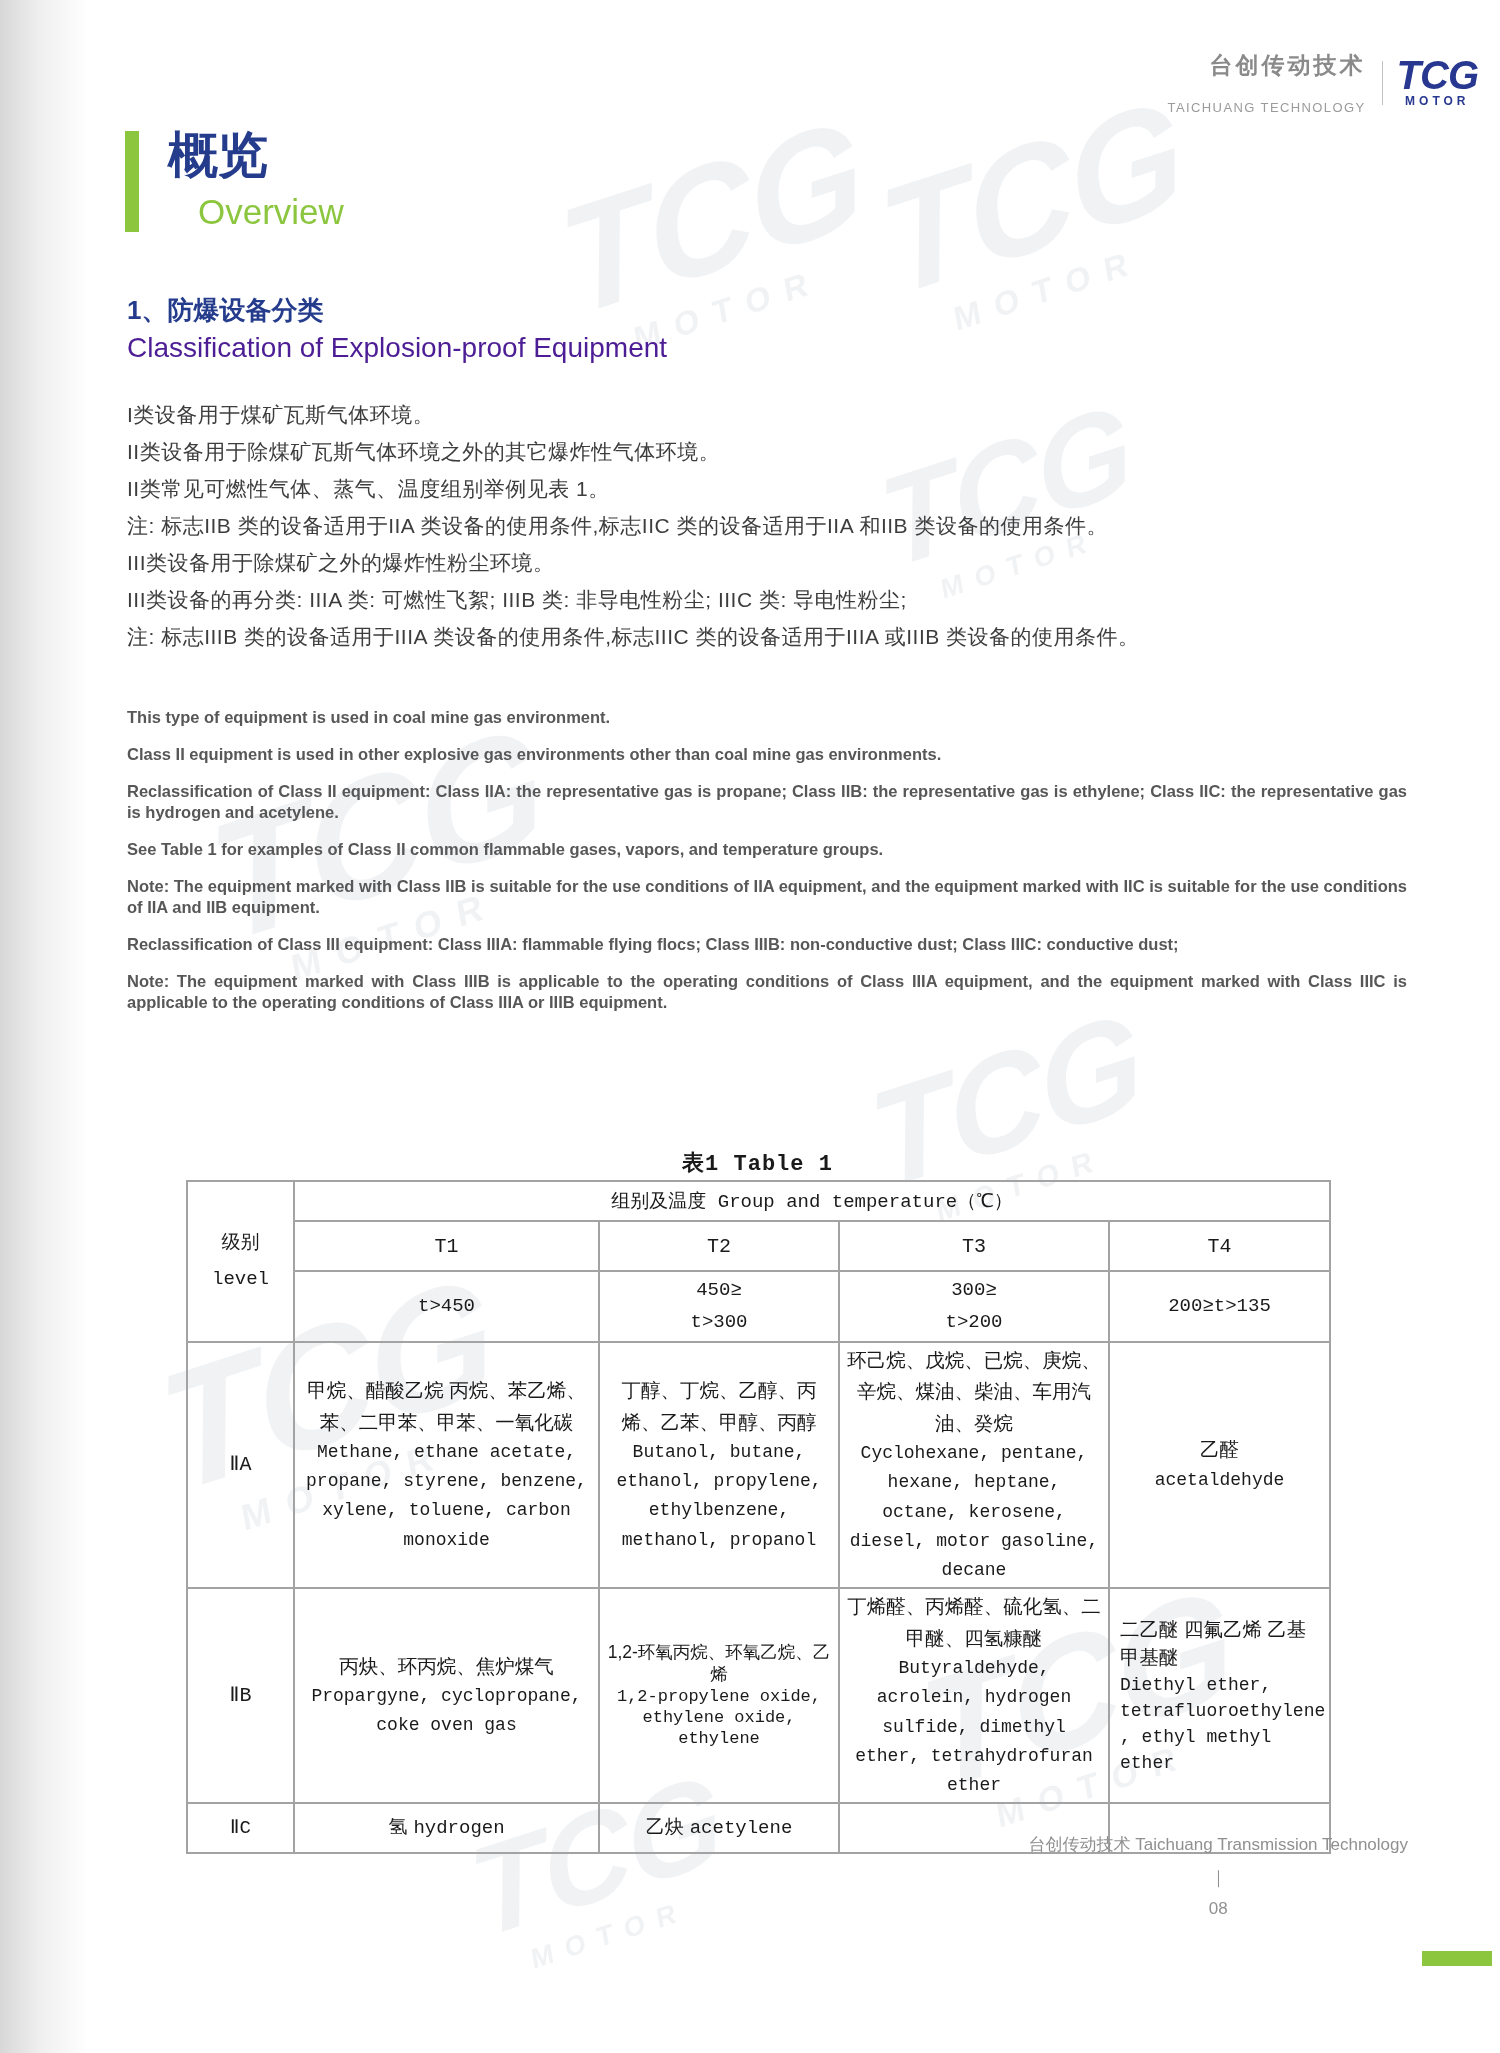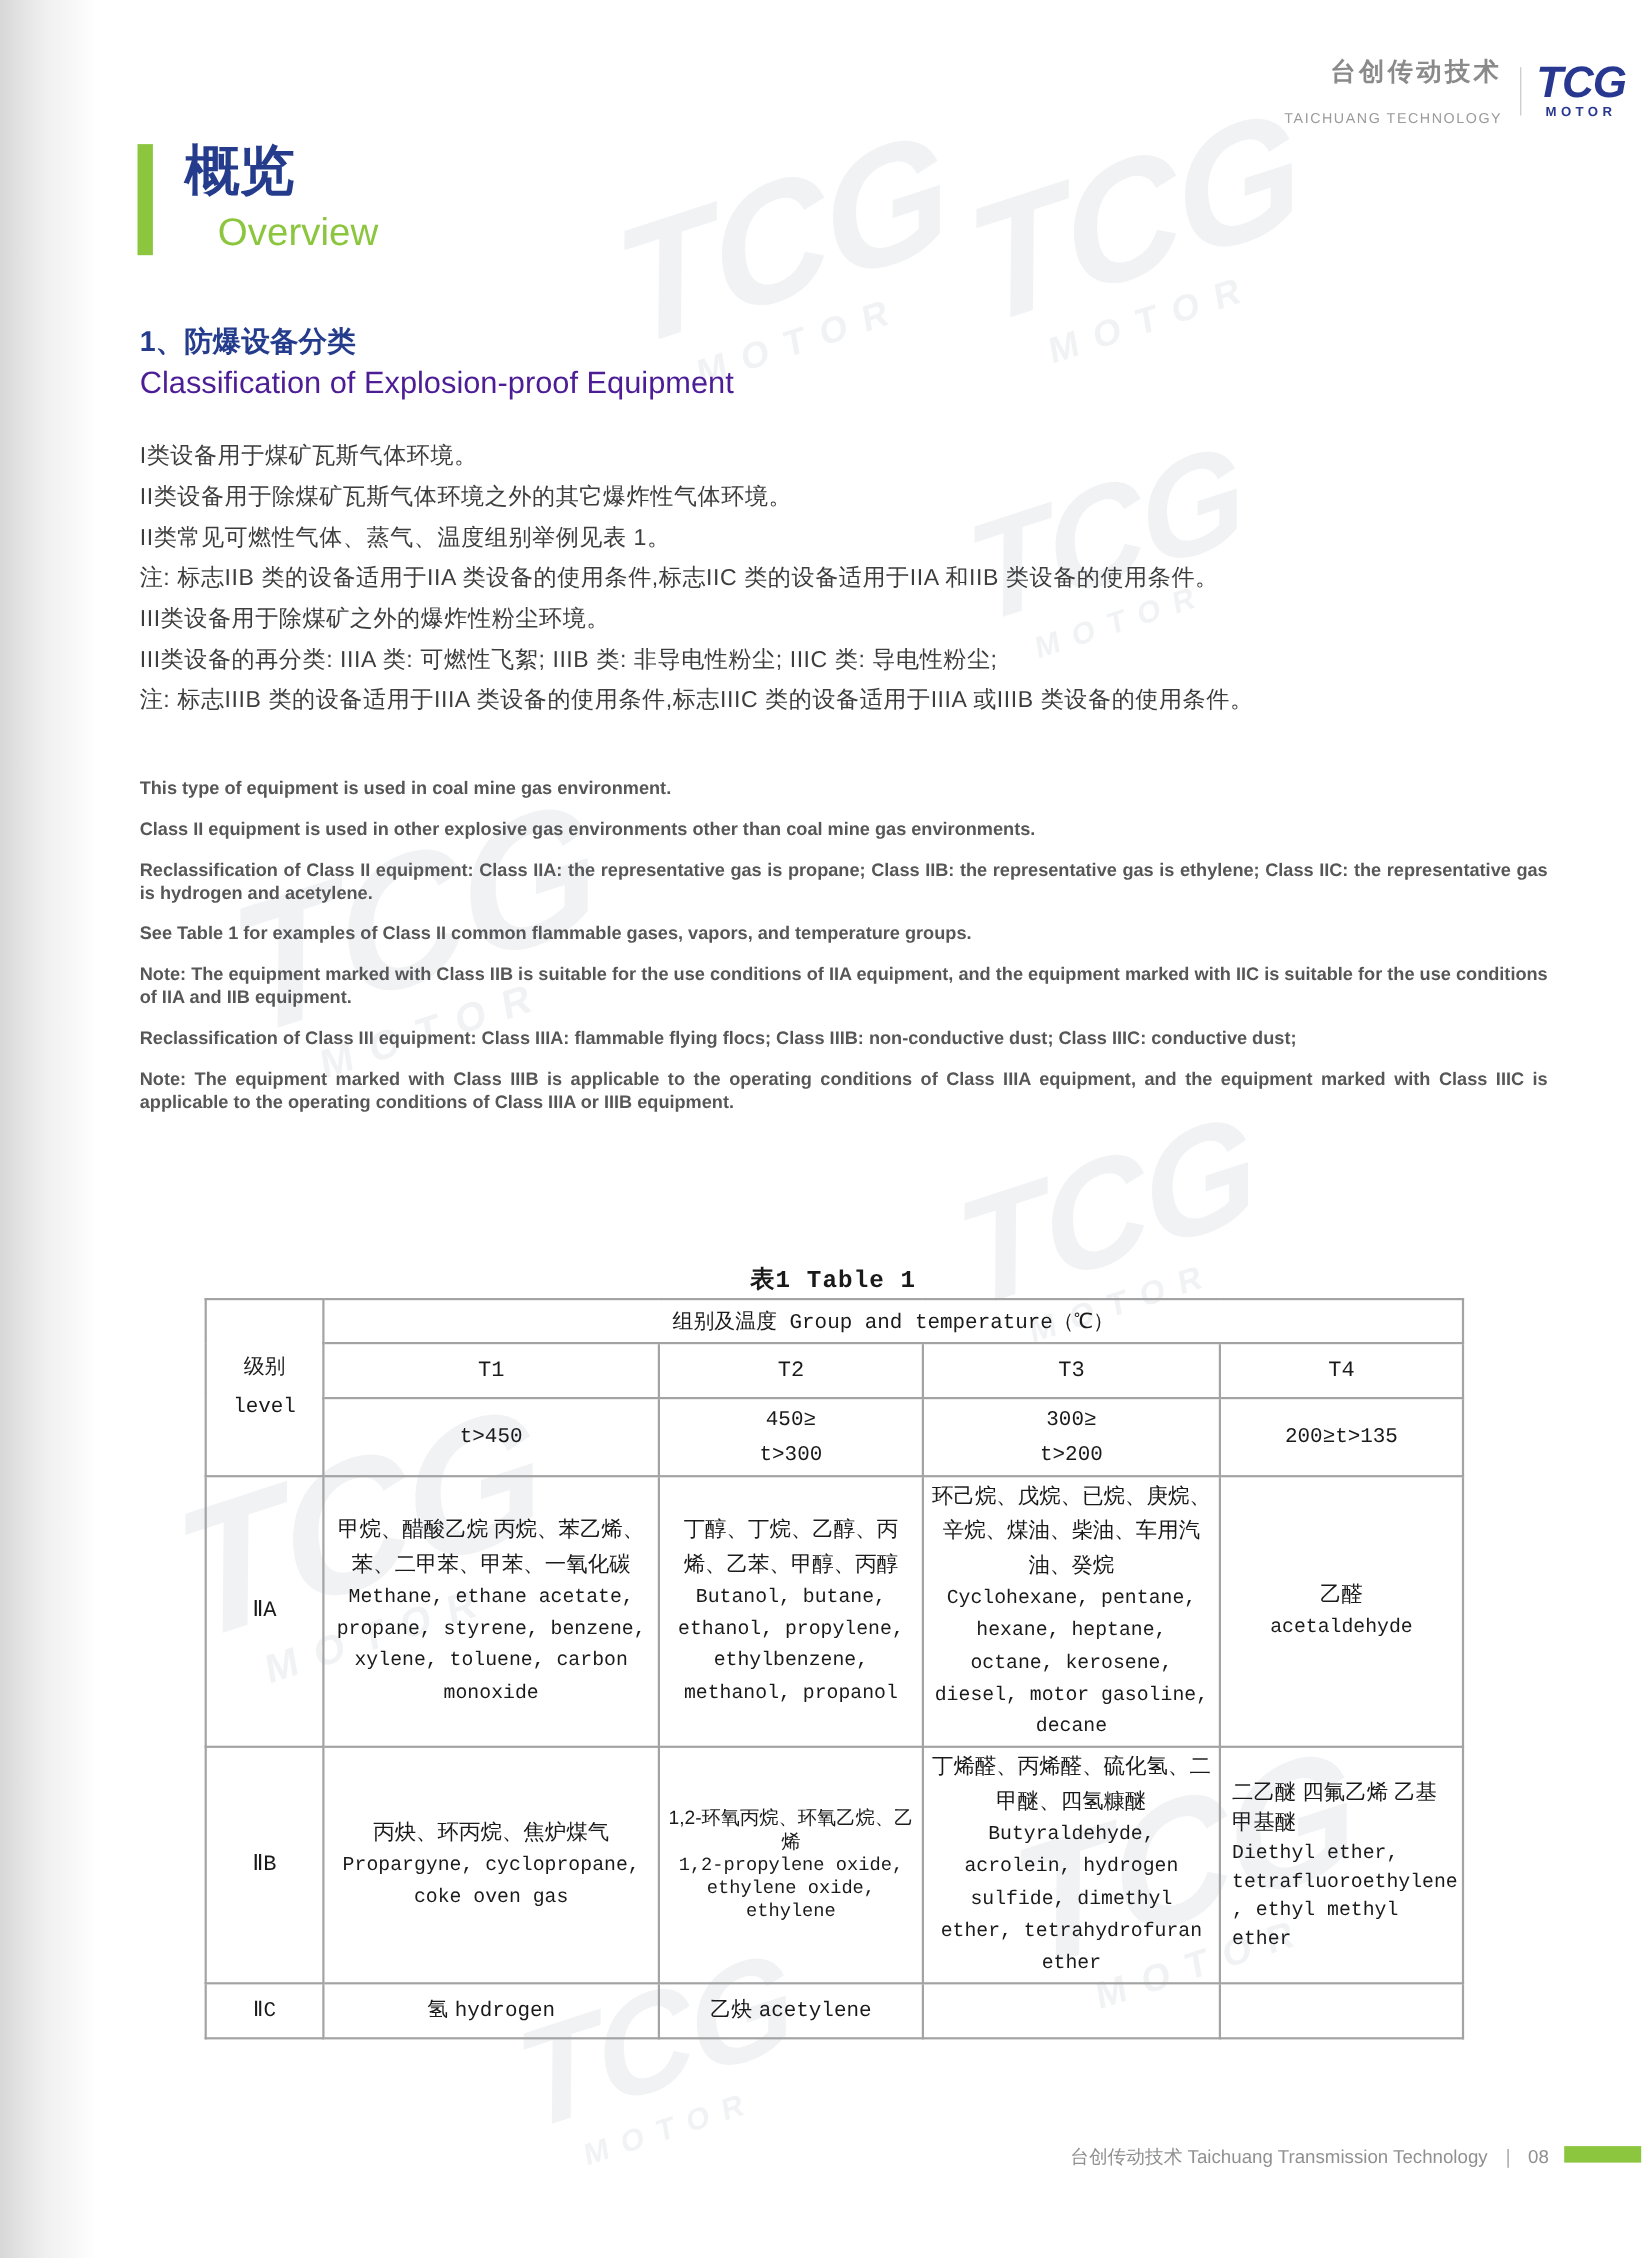--- a/index.html
+++ b/index.html
@@ -62,22 +62,22 @@
   .cell .cn{font-size:19.5px;line-height:1.62;font-family:"Liberation Sans",sans-serif;}
   .cell .en{font-size:18px;line-height:1.62;}
   .rowb .tight .cn{font-size:17.5px;line-height:1.25;}
   .rowb .tight .en{font-size:17px;line-height:1.25;}
   .rowb .leftal{text-align:left;padding-left:10px;}
   .rowb .leftal .cn,.rowb .leftal .en{line-height:1.45;}
   .rowc .cn,.rowc .en{display:inline;font-size:19px;}
   .rowc .cn{margin-right:6px;font-family:"Liberation Sans",sans-serif;}
 
   
-  .footer{position:absolute;top:1949px;right:92px;font-size:17px;color:#909090;
-    display:flex;align-items:center;gap:10px;}
+  .footer{position:absolute;top:1833px;right:92px;font-size:17px;color:#909090;
+    display:flex;align-items:center;gap:10px;flex-direction:column;}
   .footer-bar{position:absolute;top:1951px;right:8px;width:70px;height:15px;background:#8CC63F;}
 </style>
 </head>
 <body>
 
 <div class="page">
   <div class="gutter"></div>
 
   <div class="wm" style="left:560px;top:150px;font-size:150px;">
     <div class="wm-tcg">TCG</div>

